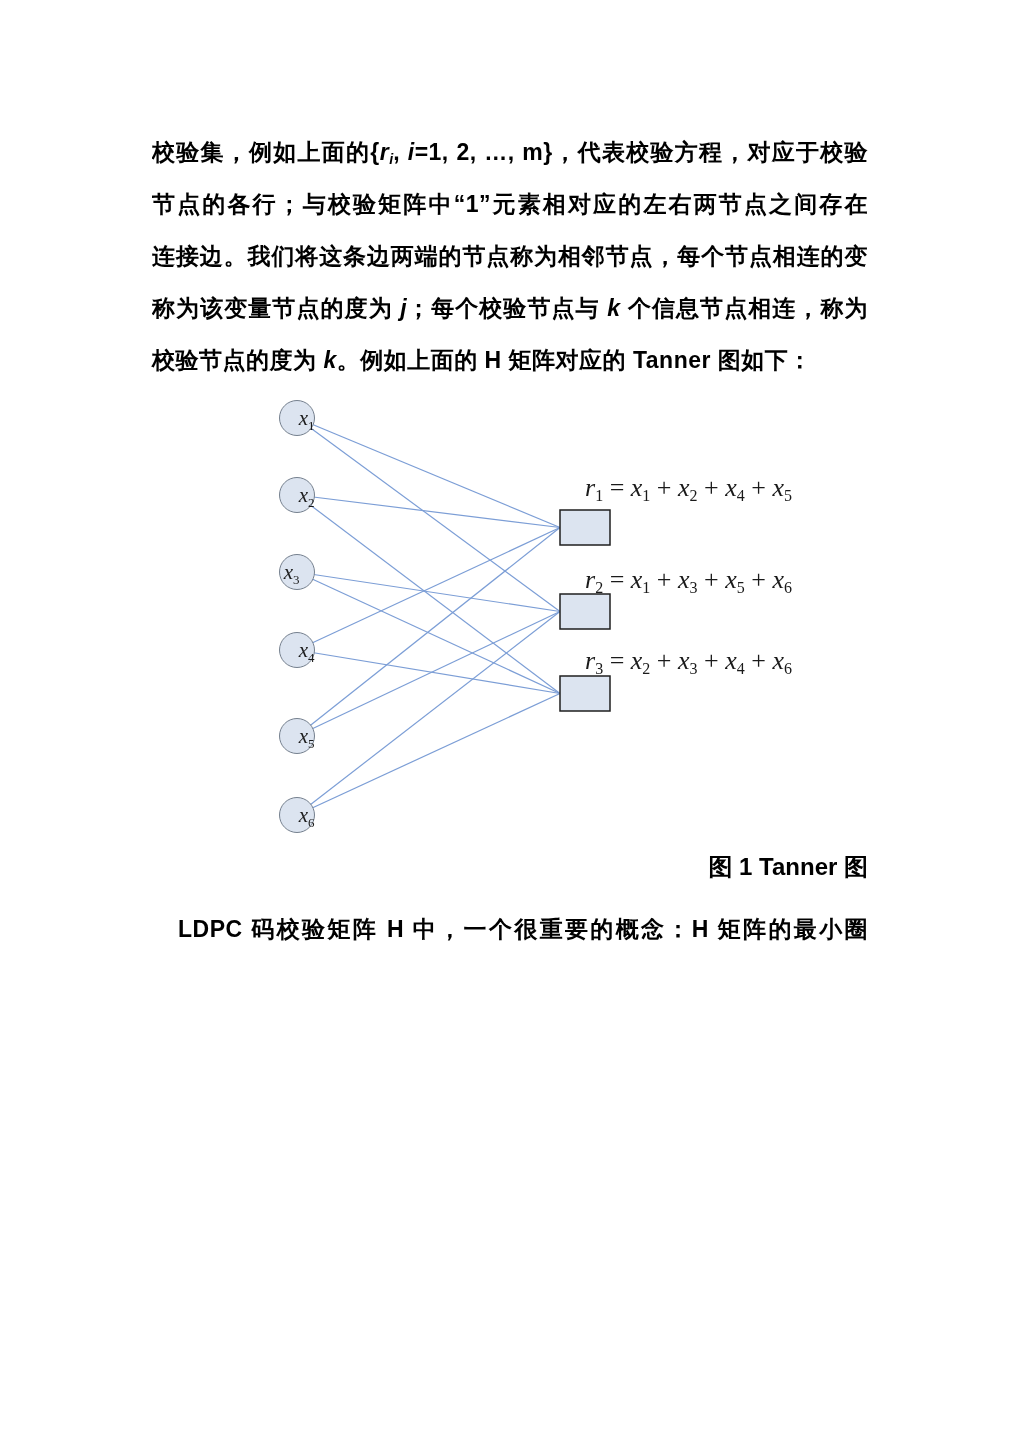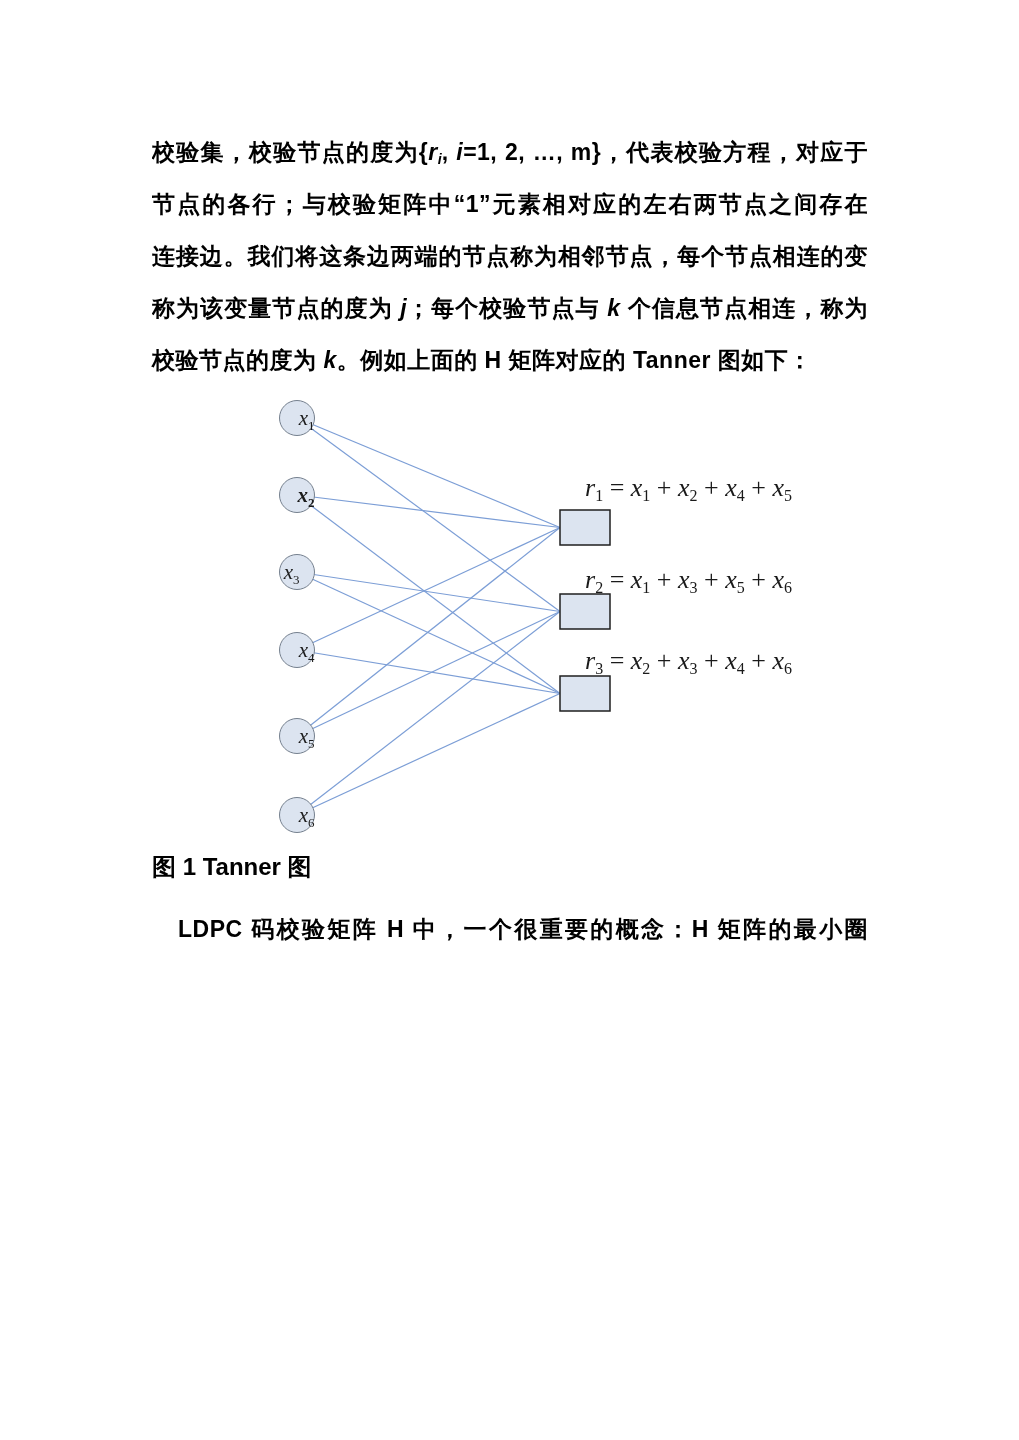--- a/index.html
+++ b/index.html
@@ -39,31 +39,31 @@
   .node-label .sb { font-size:13px; vertical-align:-0.35em; }
   .eq {
     position:absolute; white-space:nowrap;
     font-family:"Liberation Serif", serif; font-weight:400;
     font-size:26px; line-height:30px; color:#1a1a1a;
   }
   .eq .sb { font-size:16px; vertical-align:-0.3em; }
   
   .caption {
     font-size:24px; font-weight:700; line-height:52px; height:52px;
-    text-align:left;
+    text-align:right;
   }
   #para2 { margin-top:10px; }
 </style>
 </head>
 <body>
 
 <div class="page">
 
   <div id="para1">
-      <div class="line just"><span>校验集，校验节点的度为{</span><span class="it">r</span><span class="it sb">i</span><span>, </span><span class="it">i</span><span>=1, 2, …, m}，代表校验方程，对应于校验</span></div>
+      <div class="line just"><span>校验集，例如上面的{</span><span class="it">r</span><span class="it sb">i</span><span>, </span><span class="it">i</span><span>=1, 2, …, m}，代表校验方程，对应于校验</span></div>
       <div class="line just"><span>节点的各行；与校验矩阵中“1”元素相对应的左右两节点之间存在</span></div>
       <div class="line just"><span>连接边。我们将这条边两端的节点称为相邻节点，每个节点相连的变</span></div>
       <div class="line just"><span>称为该变量节点的度为 </span><span class="it">j</span><span>；每个校验节点与 </span><span class="it">k</span><span> 个信息节点相连，称为</span></div>
       <div class="line"><span>校验节点的度为 </span><span class="it">k</span><span>。例如上面的 H 矩阵对应的 Tanner 图如下：</span></div>
     </div>
 
   <div class="diagram" id="diagram">
     <svg id="diagram-svg" width="1019" height="455" viewBox="0 0 1019 455">
         <line x1="297" y1="32" x2="560" y2="141.5" stroke="#7c9ed6" stroke-width="1.2"></line>
         <line x1="297" y1="109" x2="560" y2="141.5" stroke="#7c9ed6" stroke-width="1.2"></line>
@@ -81,21 +81,21 @@
         <circle cx="297" cy="109" r="17.5" fill="#dce4f0" stroke="#75808e" stroke-width="1"></circle>
         <circle cx="297" cy="186" r="17.5" fill="#dce4f0" stroke="#75808e" stroke-width="1"></circle>
         <circle cx="297" cy="264" r="17.5" fill="#dce4f0" stroke="#75808e" stroke-width="1"></circle>
         <circle cx="297" cy="350" r="17.5" fill="#dce4f0" stroke="#75808e" stroke-width="1"></circle>
         <circle cx="297" cy="429" r="17.5" fill="#dce4f0" stroke="#75808e" stroke-width="1"></circle>
         <rect x="560" y="124" width="50" height="35" fill="#dce4f0" stroke="#1f1f1f" stroke-width="1.5"></rect>
         <rect x="560" y="208" width="50" height="35" fill="#dce4f0" stroke="#1f1f1f" stroke-width="1.5"></rect>
         <rect x="560" y="290" width="50" height="35" fill="#dce4f0" stroke="#1f1f1f" stroke-width="1.5"></rect>
       </svg>
   <div class="node-label" style="left: 279.5px; top: 14.5px; width: 35px; height: 35px;"><span class="it">x</span><span class="sb">1</span></div>
-      <div class="node-label" style="left: 279.5px; top: 91.5px; width: 35px; height: 35px; font-weight: bold;"><span class="it">x</span><span class="sb">2</span></div>
+      <div class="node-label" style="left: 279.5px; top: 91.5px; width: 35px; height: 35px;"><span class="it">x</span><span class="sb">2</span></div>
       <div class="node-label" style="left: 279.5px; top: 168.5px; width: 20px; height: 35px;"><span class="it">x</span><span class="sb">3</span></div>
       <div class="node-label" style="left: 279.5px; top: 246.5px; width: 35px; height: 35px;"><span class="it">x</span><span class="sb">4</span></div>
       <div class="node-label" style="left: 279.5px; top: 332.5px; width: 35px; height: 35px;"><span class="it">x</span><span class="sb">5</span></div>
       <div class="node-label" style="left: 279.5px; top: 411.5px; width: 35px; height: 35px;"><span class="it">x</span><span class="sb">6</span></div>
       <div class="eq" style="left: 585px; top: 87px;"><span class="it">r</span><span class="sb">1</span><span> = </span><span class="it">x</span><span class="sb">1</span><span> + </span><span class="it">x</span><span class="sb">2</span><span> + </span><span class="it">x</span><span class="sb">4</span><span> + </span><span class="it">x</span><span class="sb">5</span></div>
       <div class="eq" style="left: 585px; top: 179px;"><span class="it">r</span><span class="sb">2</span><span> = </span><span class="it">x</span><span class="sb">1</span><span> + </span><span class="it">x</span><span class="sb">3</span><span> + </span><span class="it">x</span><span class="sb">5</span><span> + </span><span class="it">x</span><span class="sb">6</span></div>
       <div class="eq" style="left: 585px; top: 260px;"><span class="it">r</span><span class="sb">3</span><span> = </span><span class="it">x</span><span class="sb">2</span><span> + </span><span class="it">x</span><span class="sb">3</span><span> + </span><span class="it">x</span><span class="sb">4</span><span> + </span><span class="it">x</span><span class="sb">6</span></div>
     </div>
 
   <div class="caption">图 1 Tanner 图</div>

